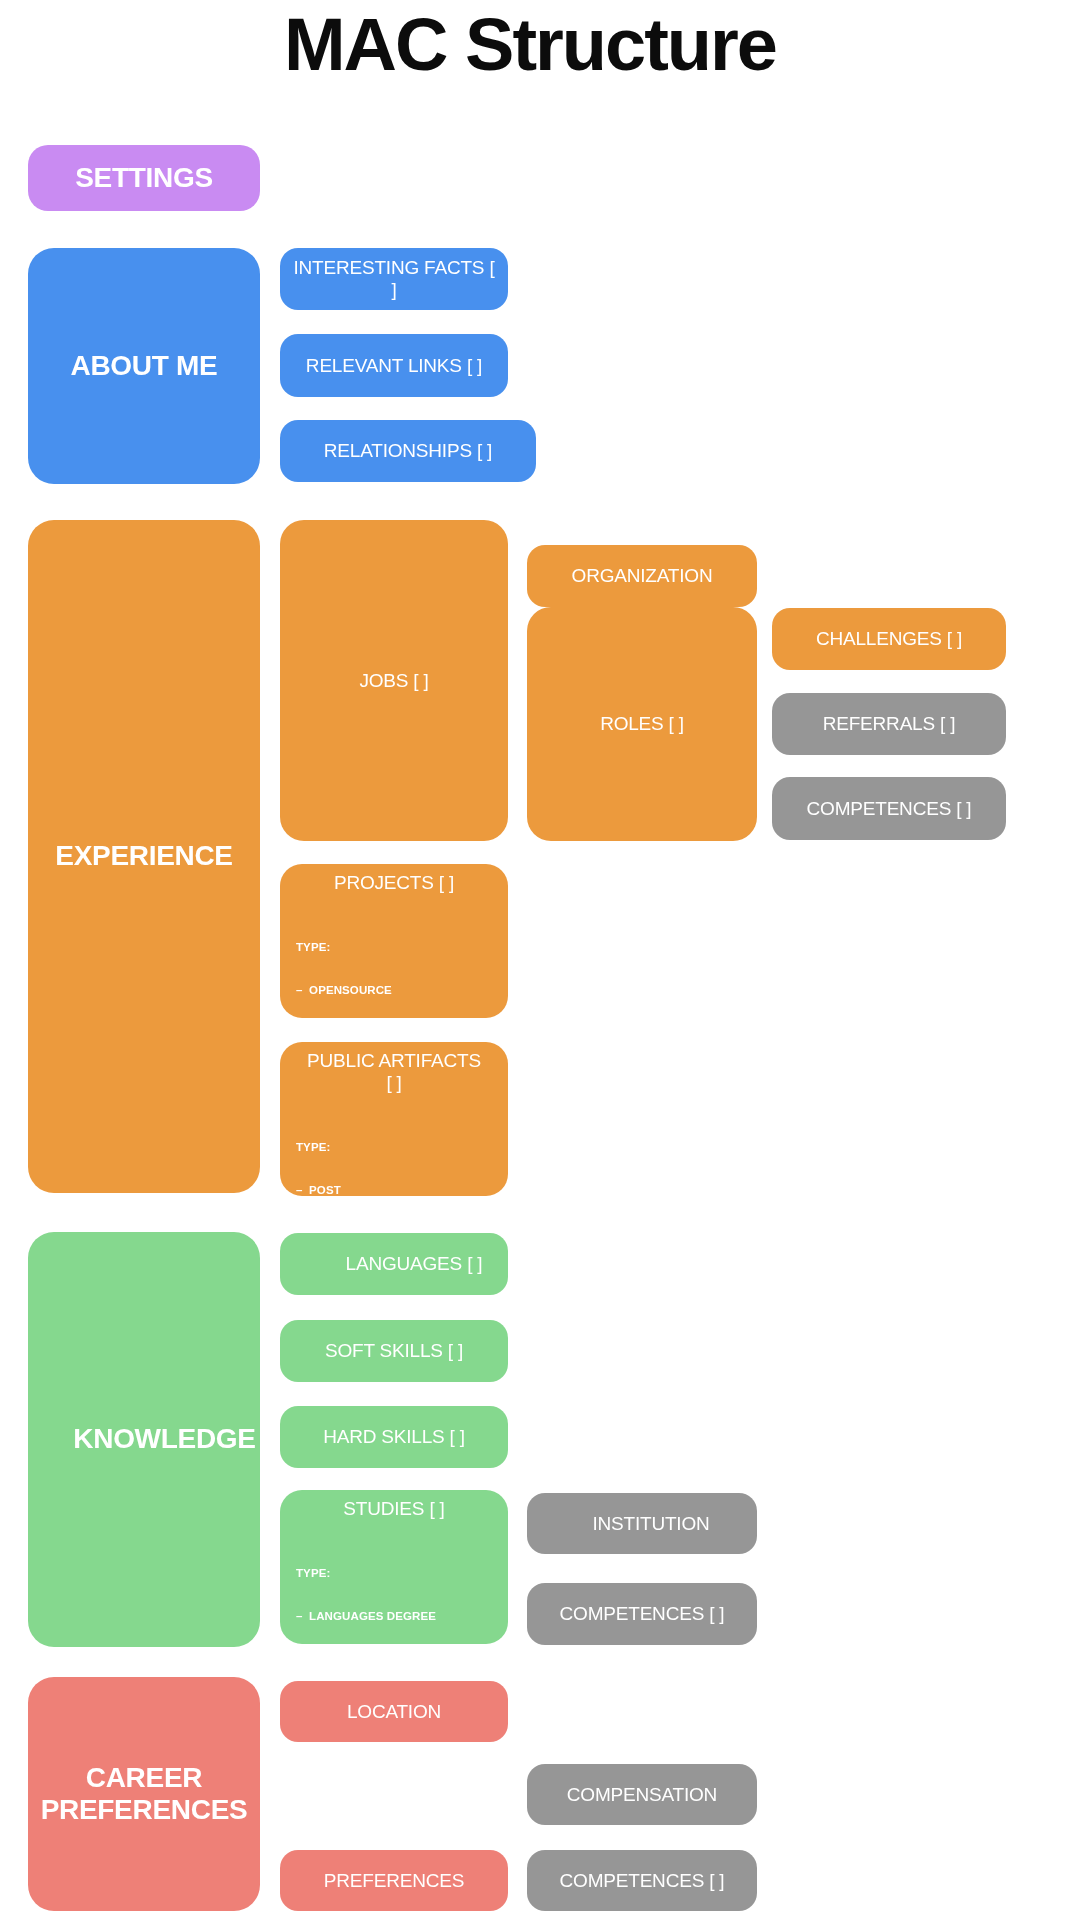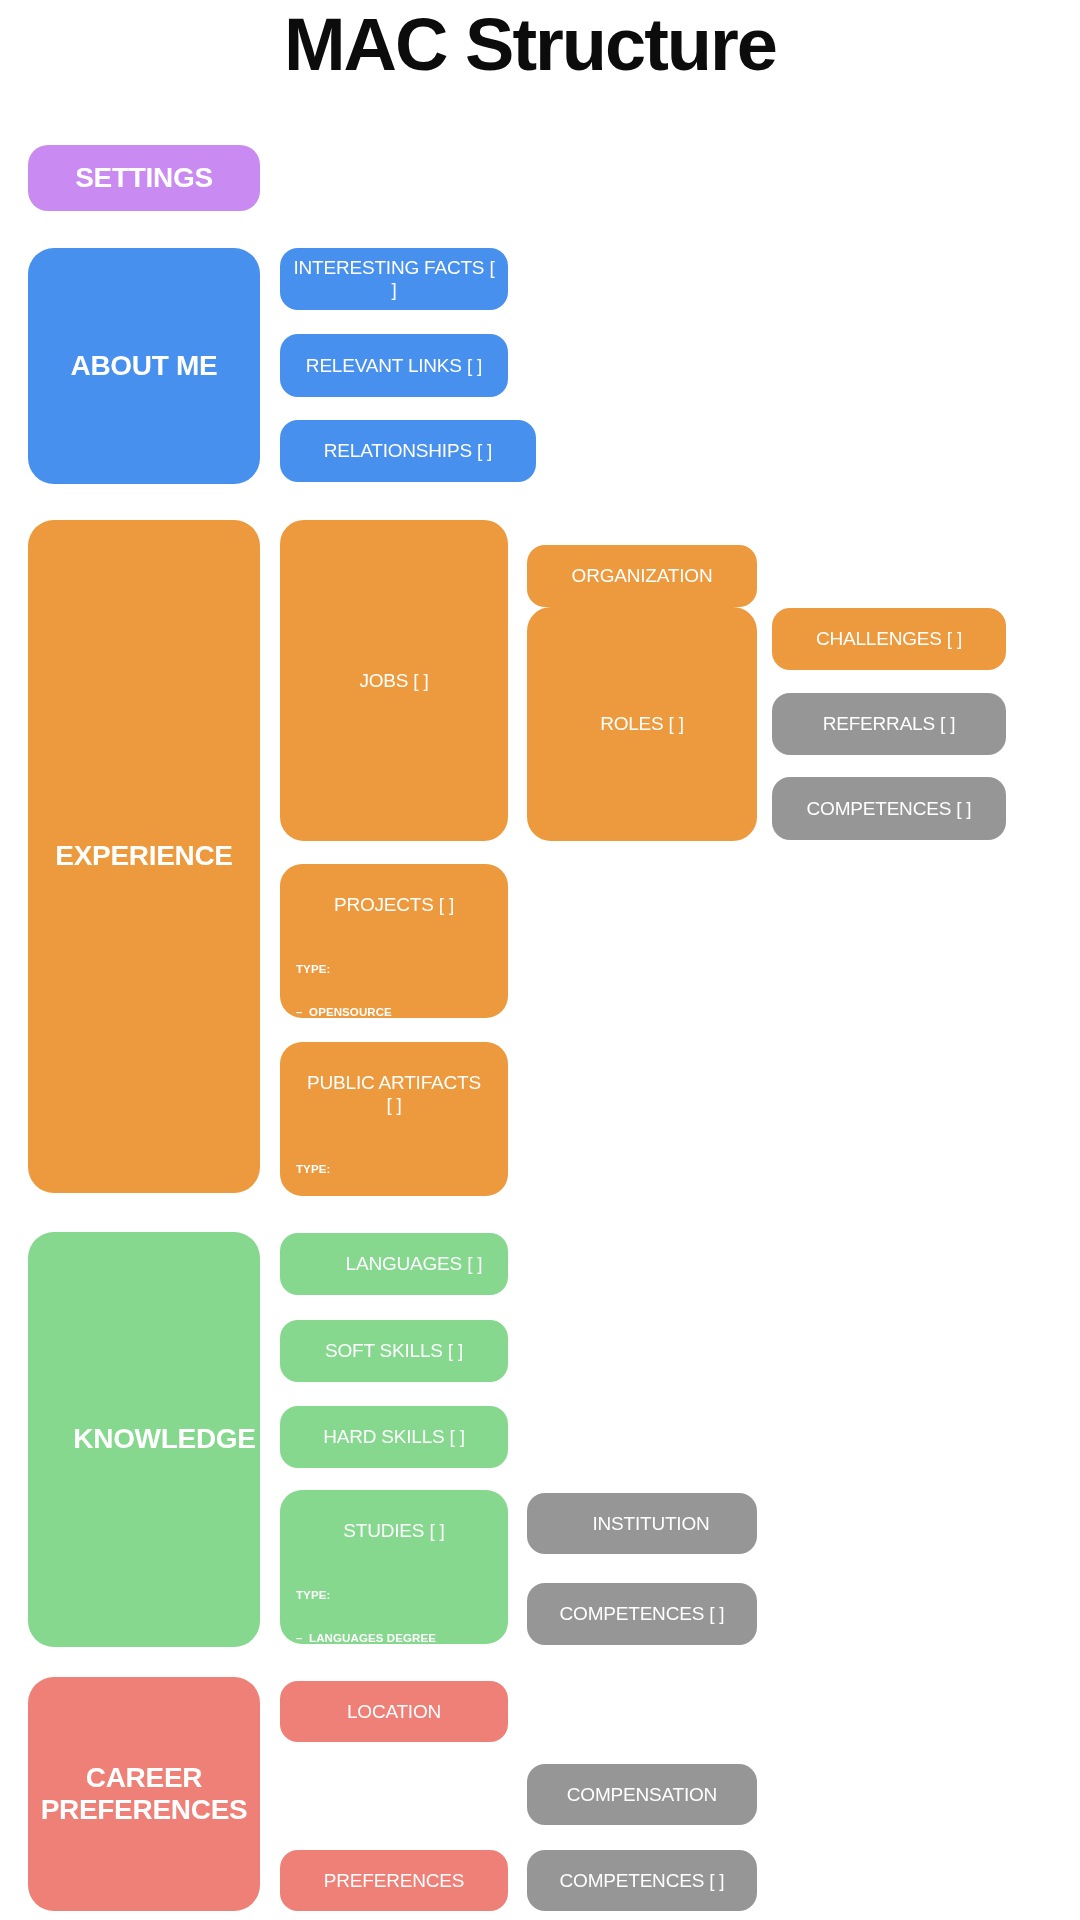--- a/index.html
+++ b/index.html
@@ -50,21 +50,21 @@
     letter-spacing: -0.2px;
     padding: 0 10px;
   }
   .node.big   { border-radius: 26px; }
   .node.med   { border-radius: 24px; }
   .node.typed {
     border-radius: 22px;
     flex-direction: column;
     align-items: stretch;
     justify-content: flex-start;
-    padding: 30px 16px 14px 16px;
+    padding: 8px 16px 14px 16px;
   }
   .node.typed .label-sm { text-align: center; }
   .typelist {
     margin-top: 17px;
     text-align: left;
     font-size: 11.5px;
     font-weight: 700;
     letter-spacing: 0.1px;
     line-height: 14.4px;
     white-space: pre;

